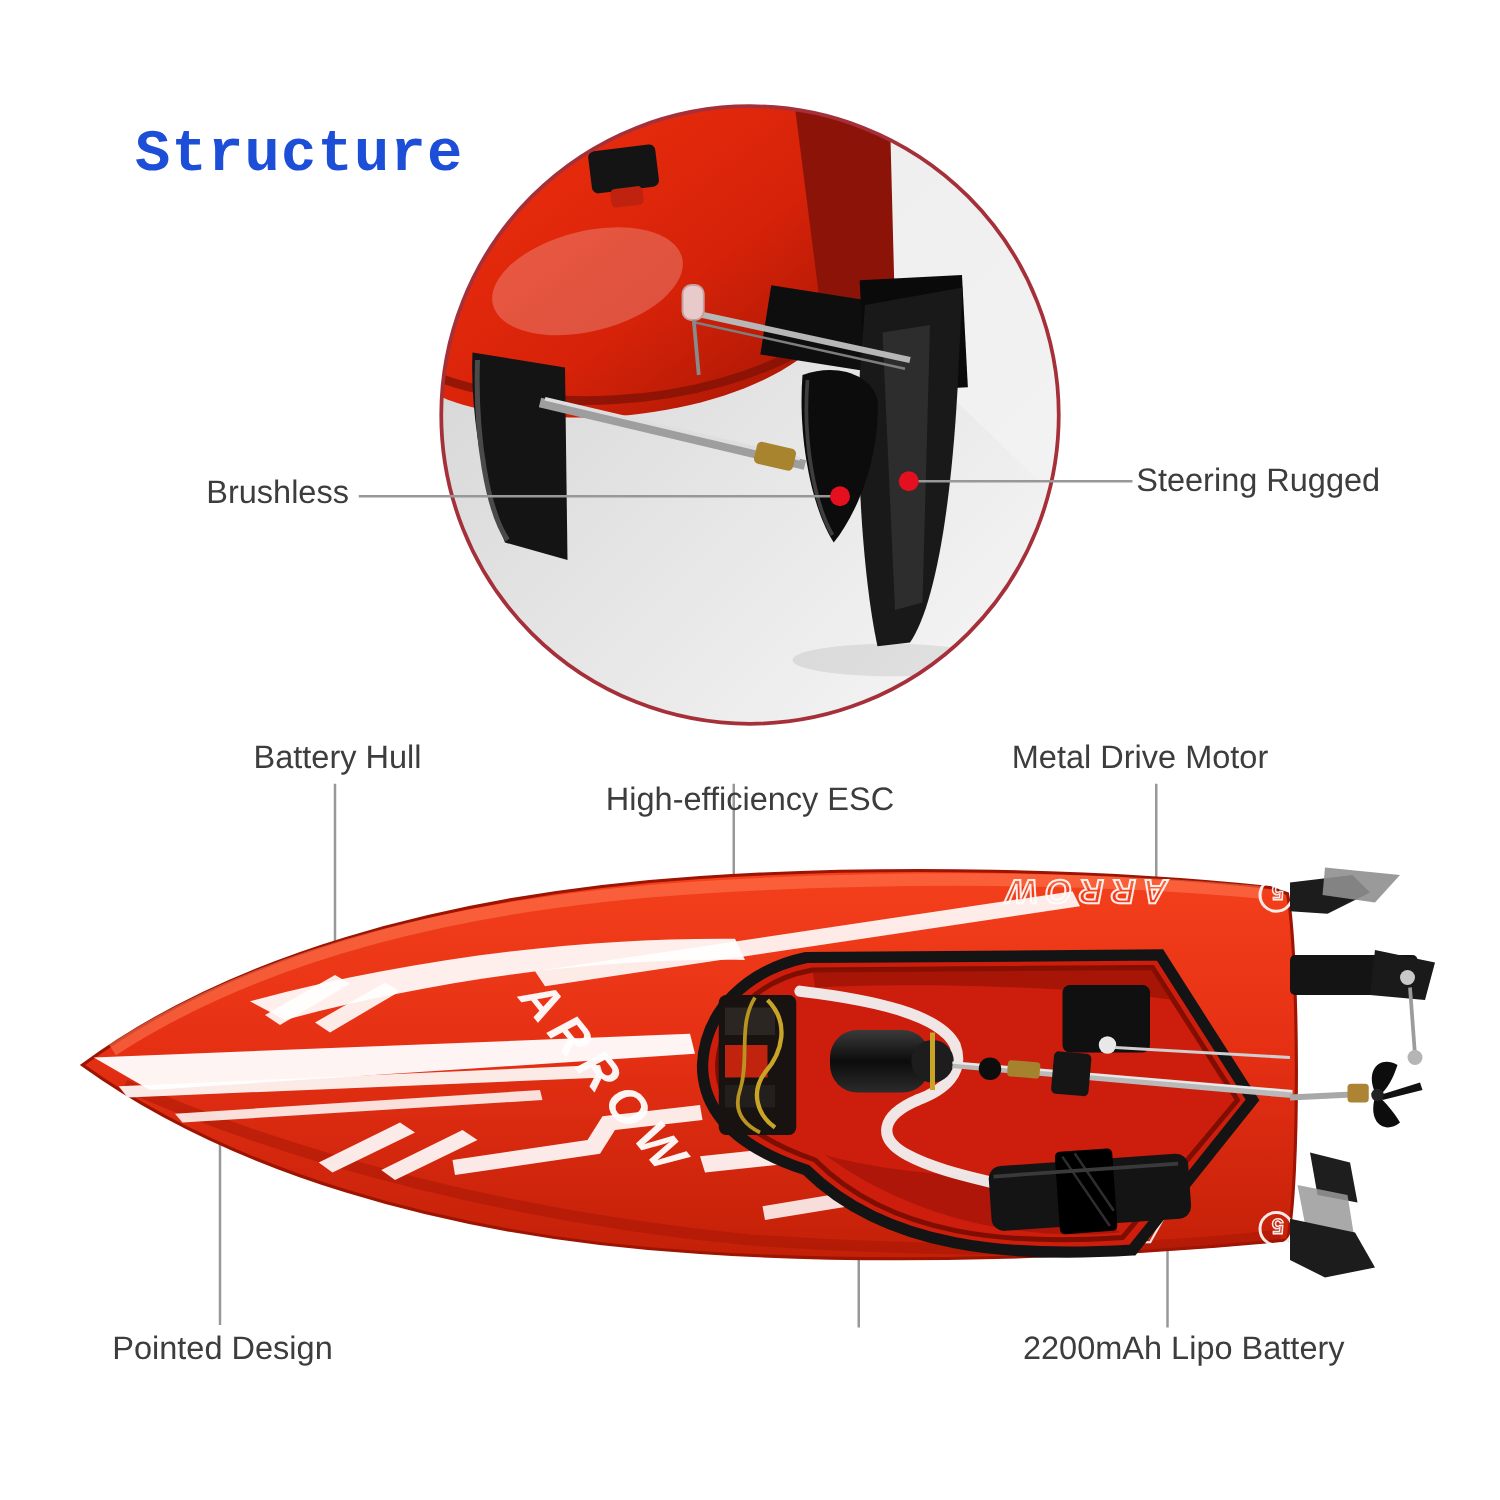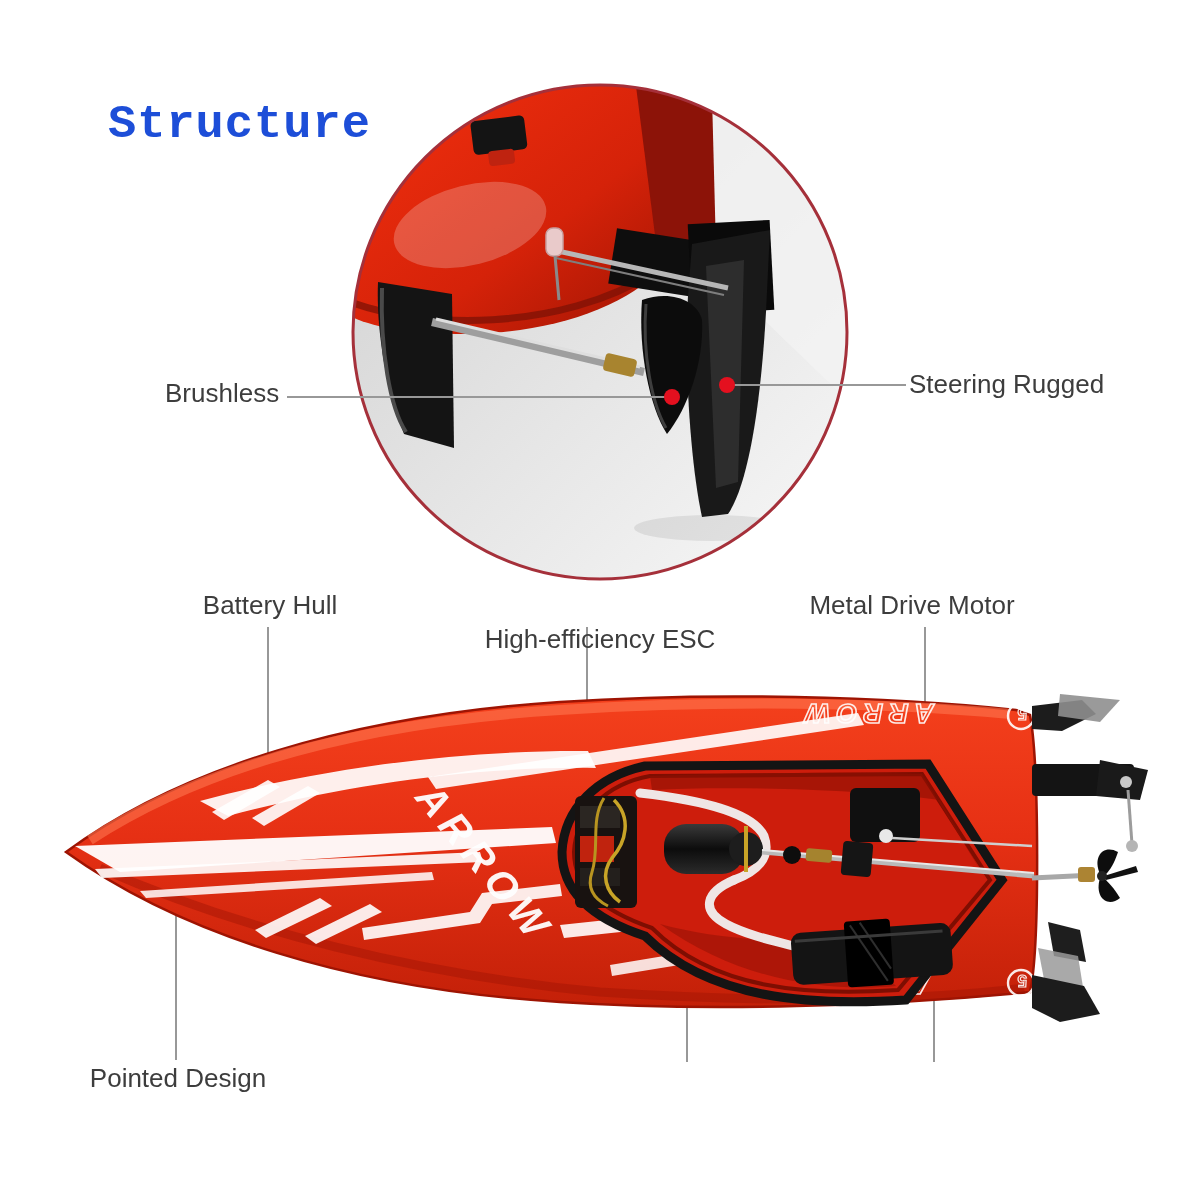--- a/index.html
+++ b/index.html
@@ -216,14 +216,15 @@
 </svg>
 
 <div class="title">Structure</div>
 
 <div class="label" style="left:165px; top:379px;">Brushless</div>
 <div class="label" style="left:909px; top:370px;">Steering Rugged</div>
 <div class="label centered" style="left:270px; top:591px;">Battery Hull</div>
 <div class="label centered" style="left:600px; top:591px;margin-top:34px;">High-efficiency ESC</div>
 <div class="label centered" style="left:912px; top:591px;">Metal Drive Motor</div>
 <div class="label centered" style="left:178px; top:1064px;">Pointed Design</div>
+<div class="label centered" style="left:947px; top:1064px;">2200mAh Lipo Battery</div>
 
 </div>
 
 </body></html>

